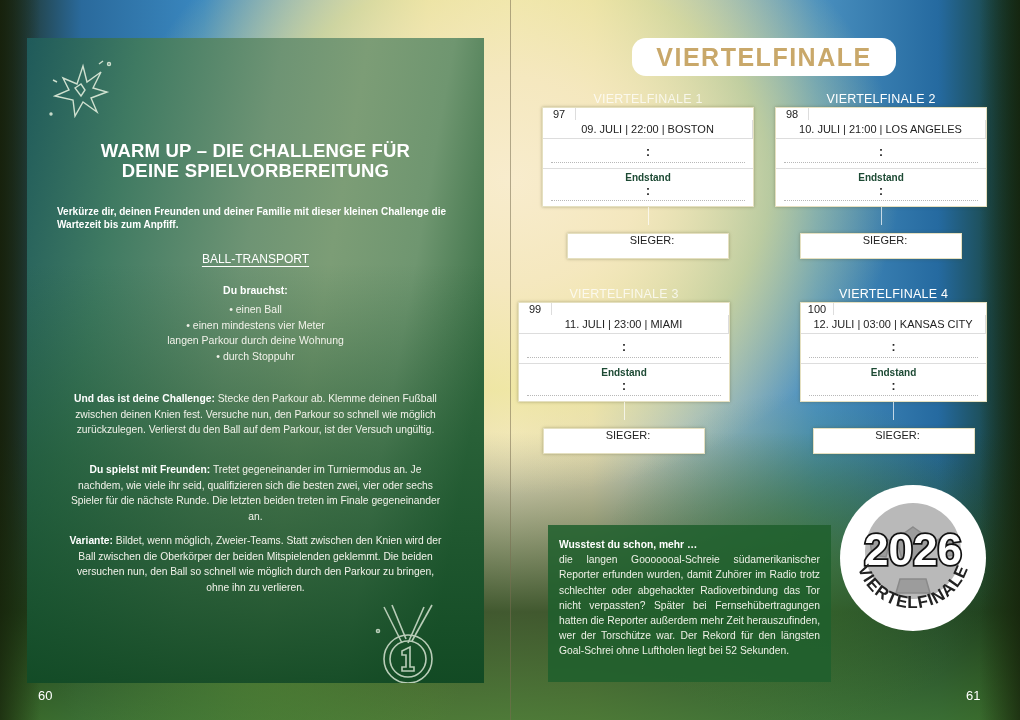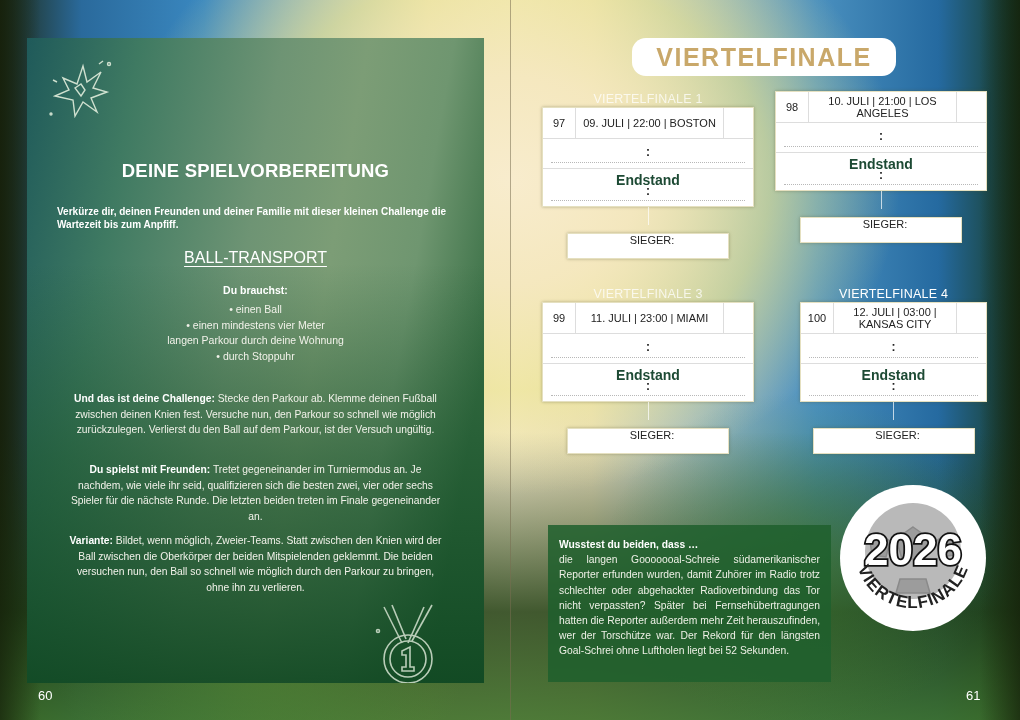--- a/index.html
+++ b/index.html
@@ -43,21 +43,21 @@
     letter-spacing: 0.2px;
   }
   .panel-intro {
     position: absolute; left: 30px; right: 30px; top: 167px;
     text-align: left; color: #fff; font-weight: bold; font-size: 10px; line-height: 13px;
   }
   .panel-subtitle {
     position: absolute; left: 0; right: 0; top: 211px; text-align: center;
   }
   .panel-subtitle span {
-    color: #fff; font-size: 16px; text-decoration: underline; text-underline-offset: 3px;
+    color: #fff; font-size: 12px; text-decoration: underline; text-underline-offset: 3px;
   }
   .needs-head {
     position: absolute; left: 0; right: 0; top: 246px; text-align: center;
     color: #fff; font-weight: bold; font-size: 10.5px;
   }
   .needs-list {
     position: absolute; left: 0; right: 0; top: 264px; text-align: center;
     color: #f2f2ea; font-size: 10.5px; line-height: 15.7px; list-style: none;
   }
   .para {
@@ -82,21 +82,21 @@
     position: absolute; width: 212px;
   }
   .match-label {
     text-align: center; color: #fff; font-size: 12.5px; height: 16px; line-height: 16px;
     letter-spacing: 0.2px;
   }
   .match-label.faded { color: rgba(255,255,255,0.75); }
   .card {
     background: #fff; border: 1.5px solid #e5e0c0; box-shadow: 0 0 3px rgba(80,80,40,0.4);
   }
-  .row-top { display: flex; height: 31px; border-bottom: 1px solid #ddd; }
+  .row-top { display: flex; height: 31px; border-bottom: 1px solid #ddd; flex-direction: column; }
   .cell-num {
     width: 33px; border-right: 1px solid #ddd; display: flex; align-items: center; justify-content: center;
     font-size: 11px; color: #222;
   }
   .cell-info {
     flex: 1; border-right: 1px solid #ddd; display: flex; align-items: center; justify-content: center;
     text-align: center; font-size: 11px; color: #222; line-height: 12px; padding: 0 4px;
   }
   .cell-extra { width: 29px; }
   .row-score {
@@ -105,21 +105,21 @@
   .row-score .colon {
     position: absolute; left: 0; right: 0; top: 6px; text-align: center; font-weight: bold; font-size: 12px; color: #222;
   }
   .row-score .dots, .row-end .dots {
     position: absolute; left: 8px; right: 8px; bottom: 5px; height: 1px;
     border-bottom: 1px dotted #b8b8b8;
   }
   .row-end { height: 37px; position: relative; }
   .row-end .endlabel {
     position: absolute; left: 0; right: 0; top: 3px; text-align: center;
-    font-weight: bold; font-size: 14px; color: #1d4a34;
+    font-weight: bold; font-size: 10px; color: #1d4a34;
   }
   .row-end .colon {
     position: absolute; left: 0; right: 0; top: 15px; text-align: center; font-weight: bold; font-size: 12px; color: #222;
   }
   .connector {
     width: 1px; height: 18px; margin: 0 auto; background: rgba(255,255,255,0.7);
   }
   .sieger {
     width: 162px; height: 26px; margin: 8px auto; background: #fff;
     border: 1.5px solid #e5e0c0; box-shadow: 0 0 3px rgba(80,80,40,0.4);
@@ -147,21 +147,21 @@
   <svg class="star-icon" viewBox="0 0 70 64" fill="none" stroke="#cfe0cf" stroke-width="1.4">
     <path d="M10 38 L24 32 L18 20 L32 26 L38 8 L42 24 L56 14 L48 30 L62 34 L46 40 L52 54 L38 44 L30 58 L28 42 Z"></path>
     <path d="M30 30 L36 26 L40 32 L36 38 Z"></path>
     <circle cx="64" cy="6" r="1.5"></circle>
       <circle cx="6" cy="56" r="1"></circle>
     <path d="M54 6 L58 3"></path>
       <path d="M8 22 L12 24"></path>
   </svg>
 
   <h1 class="panel-title">
-    <br>
+    <span>WARM UP – DIE CHALLENGE FÜR</span><br>
     <span>DEINE SPIELVORBEREITUNG</span>
   </h1>
   <p class="panel-intro">Verkürze dir, deinen Freunden und deiner Familie mit dieser kleinen Challenge die Wartezeit bis zum Anpfiff.</p>
   <div class="panel-subtitle">
     <span>BALL-TRANSPORT</span>
   </div>
   <div class="needs-head">Du brauchst:</div>
   <ul class="needs-list">
     <li>•  einen Ball</li>
     <li>•  einen mindestens vier Meter</li>
@@ -212,20 +212,21 @@
     </div>
   </div>
   <div class="connector"></div>
   <div class="sieger">
     <span>SIEGER:</span>
       <span class="dots-fill"></span>
   </div>
 </div>
 
 <div class="match" style="left:775px; top:91px;">
+  <div class="match-label">VIERTELFINALE 2</div>
   <div class="card">
     <div class="row-top">
       <div class="cell-num">98</div>
       <div class="cell-info">10. JULI | 21:00 | LOS ANGELES</div>
       <div class="cell-extra"></div>
     </div>
     <div class="row-score">
       <div class="colon">:</div>
       <div class="dots"></div>
     </div>
@@ -235,21 +236,21 @@
       <div class="dots"></div>
     </div>
   </div>
   <div class="connector"></div>
   <div class="sieger">
     <span>SIEGER:</span>
       <span class="dots-fill"></span>
   </div>
 </div>
 
-<div class="match" style="left:542px; top:286px;">
+<div class="match" style="left:518px; top:286px;">
   <div class="match-label faded">VIERTELFINALE 3</div>
   <div class="card">
     <div class="row-top">
       <div class="cell-num">99</div>
       <div class="cell-info">11. JULI | 23:00 | MIAMI</div>
       <div class="cell-extra"></div>
     </div>
     <div class="row-score">
       <div class="colon">:</div>
       <div class="dots"></div>
@@ -286,21 +287,21 @@
     </div>
   </div>
   <div class="connector"></div>
   <div class="sieger">
     <span>SIEGER:</span>
       <span class="dots-fill"></span>
   </div>
 </div>
 
 <div class="fact">
-  <b>Wusstest du beiden, dass …</b>
+  <b>Wusstest du schon, mehr …</b>
   <span>die langen Gooooooal-Schreie südamerikanischer Reporter erfunden wurden, damit Zuhörer im Radio trotz schlechter oder abgehackter Radioverbindung das Tor nicht verpassten? Später bei Fernsehübertragungen hatten die Reporter außerdem mehr Zeit herauszufinden, wer der Torschütze war. Der Rekord für den längsten Goal-Schrei ohne Luftholen liegt bei 52 Sekunden.</span>
 </div>
 
 <svg class="badge" viewBox="0 0 150 150">
   <defs>
     <path id="arcPath" d="M 18 78 A 58 58 0 0 0 132 78"></path>
   </defs>
   <circle cx="75" cy="75" r="73" fill="#ffffff"></circle>
   <circle cx="75" cy="68" r="48" fill="#b9b9b9"></circle>
   <g stroke="#8a8a8a" stroke-width="1.5" fill="#9c9c9c">

